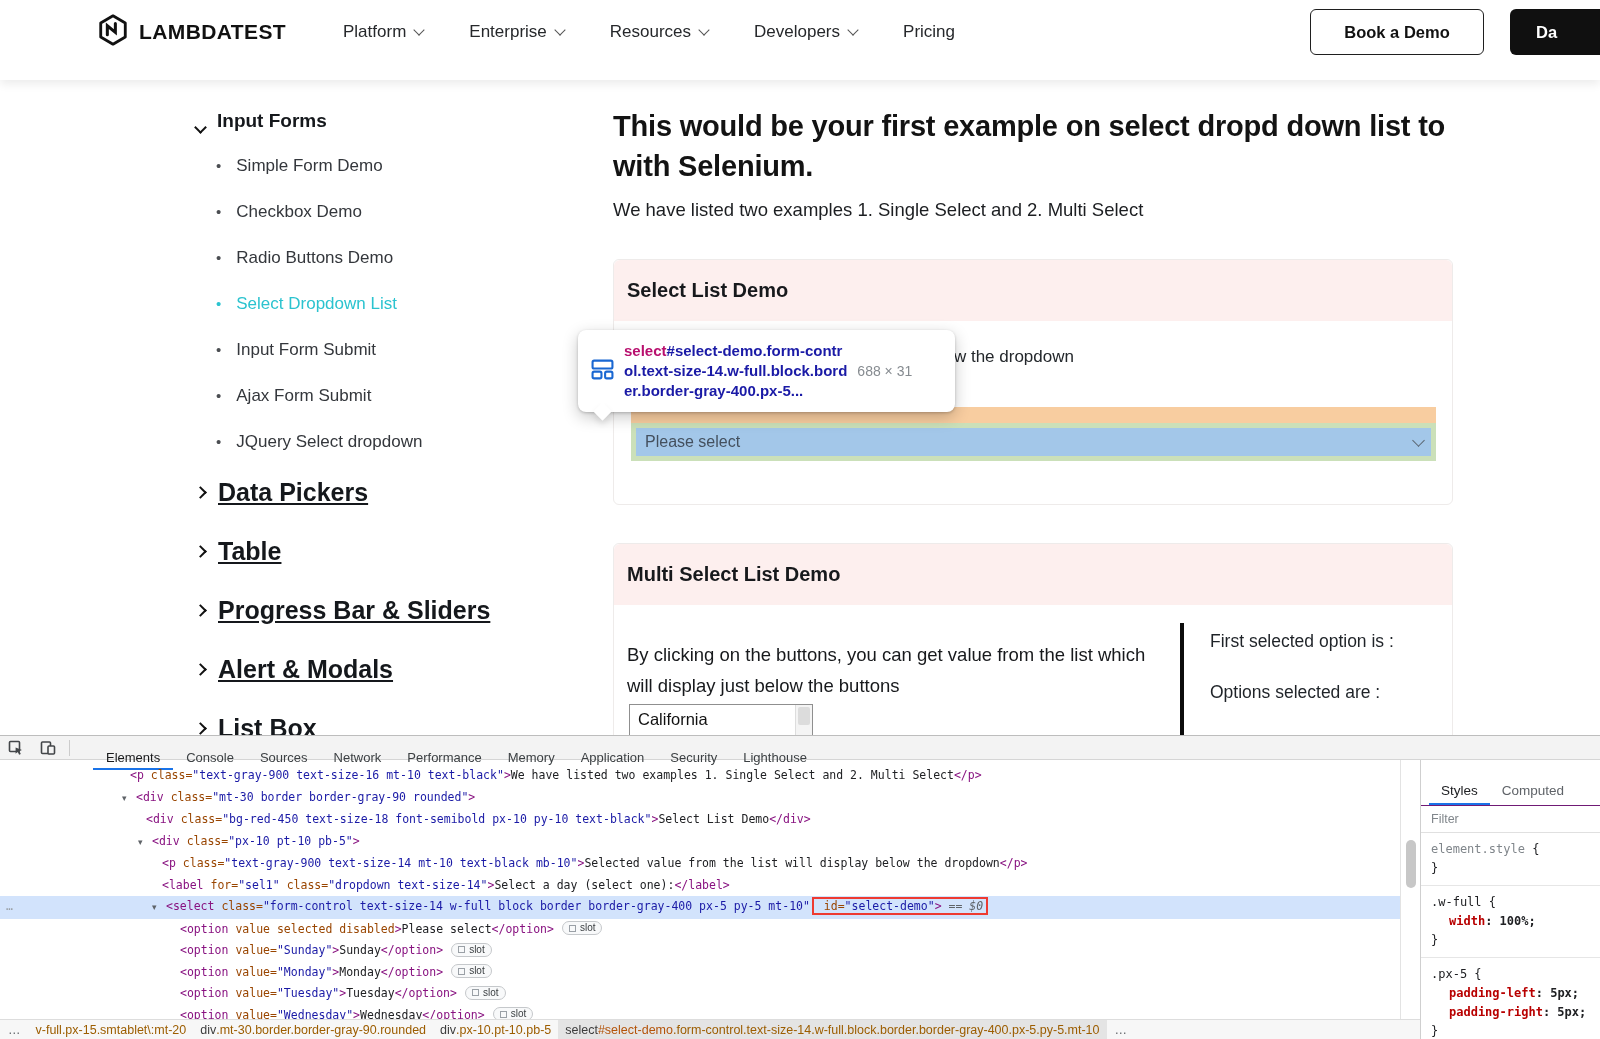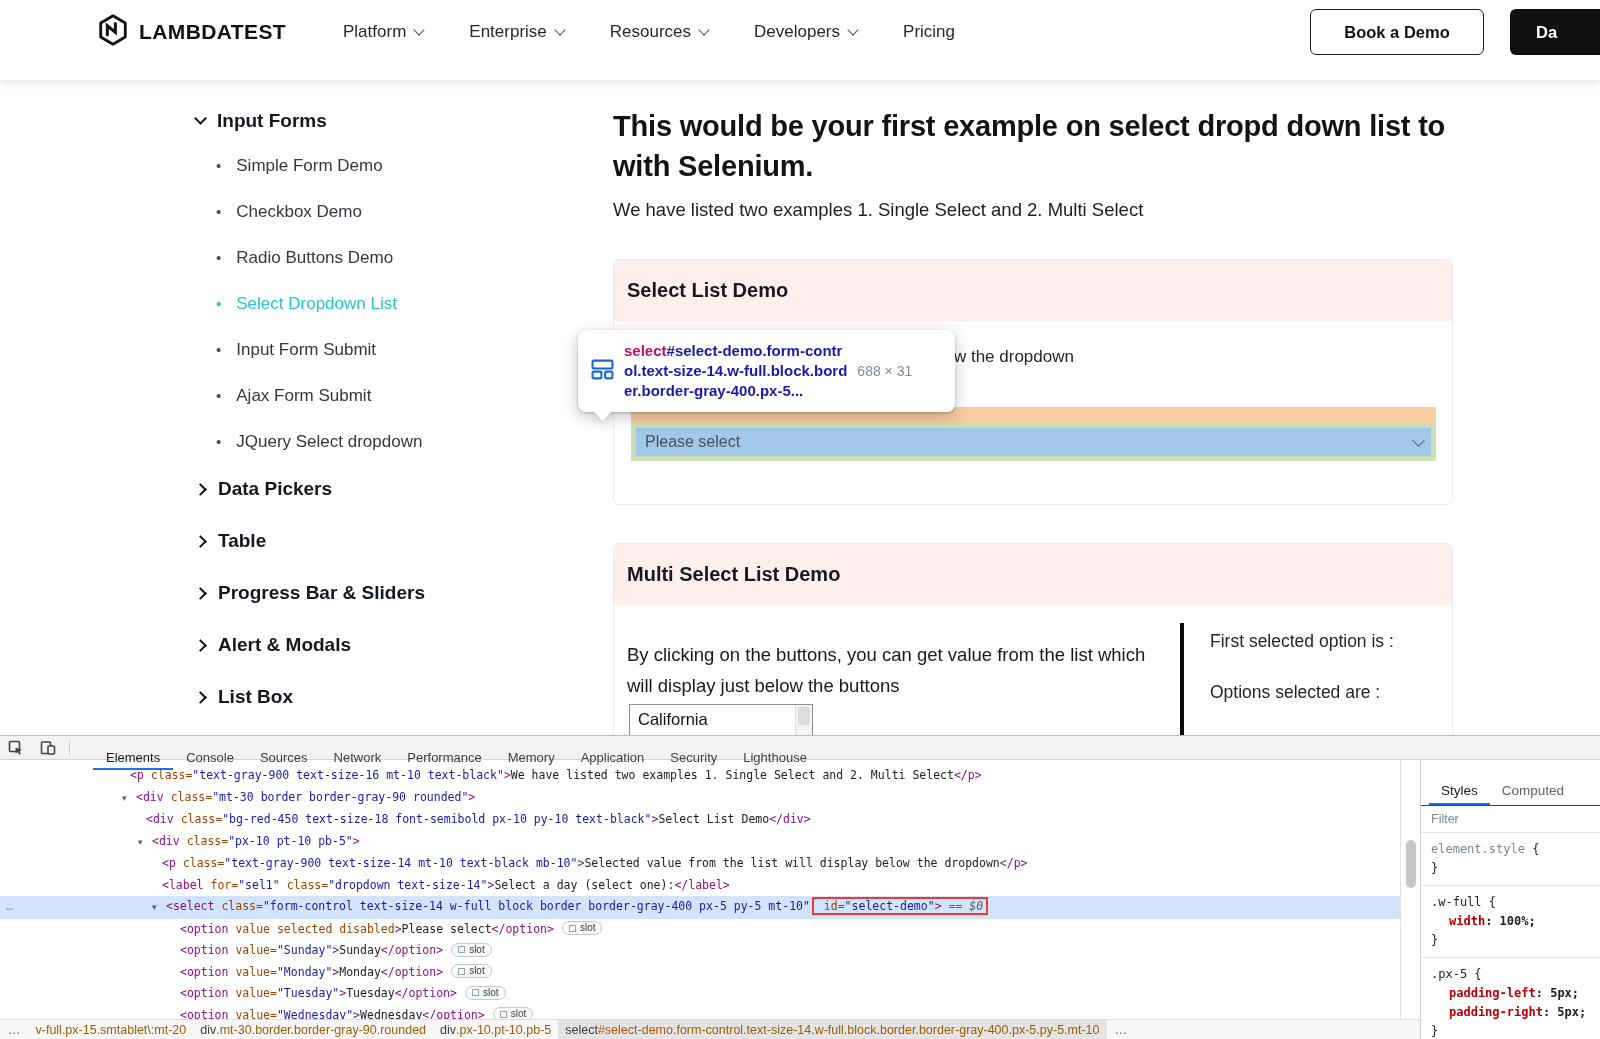--- a/index.html
+++ b/index.html
@@ -11,27 +11,27 @@
   .logo{position:absolute;left:96px;top:13px;display:flex;align-items:center;gap:9px;}
   .brand{font-size:21px;font-weight:bold;letter-spacing:.4px;color:#111;}
   .nav{position:absolute;left:343px;top:0;height:64px;display:flex;align-items:center;gap:46px;}
   .nav-item{font-size:17px;color:#26282b;display:flex;gap:9px;align-items:center;cursor:pointer;}
   .chev{width:8px;height:8px;border-right:1.8px solid #555;border-bottom:1.8px solid #555;transform:rotate(45deg);margin-top:-5px;}
   .btn-demo{position:absolute;left:1310px;top:9px;width:174px;height:46px;border:1px solid #1f1f1f;border-radius:6px;background:#fff;font-size:16.5px;font-weight:bold;color:#111;display:flex;align-items:center;justify-content:center;}
   .btn-dash{position:absolute;left:1510px;top:9px;width:120px;height:46px;background:#101010;color:#fff;border-radius:6px;font-size:16.5px;font-weight:bold;display:flex;align-items:center;padding-left:26px;}
 
   
   .sidebar{position:absolute;left:196px;top:110px;width:310px;}
-  .sec-exp{display:flex;align-items:center;gap:12px;font-size:19px;font-weight:bold;color:#15181c;cursor:pointer;}
+  .sec-exp{display:flex;align-items:flex-end;gap:12px;font-size:19px;font-weight:bold;color:#15181c;cursor:pointer;}
   .sb-chev-down{width:9px;height:9px;border-right:2.4px solid #111;border-bottom:2.4px solid #111;transform:rotate(45deg);margin-top:-5px;}
   .sb-chev-right{width:9px;height:9px;border-right:2.4px solid #111;border-bottom:2.4px solid #111;transform:rotate(-45deg);}
   .items{margin:24px 0 0 20px;}
   .item{display:flex;gap:15px;margin-bottom:26px;font-size:17px;color:#34373c;align-items:baseline;cursor:pointer;}
   .bullet{font-size:15px;color:#4b4e52;}
-  .sec-col{display:flex;gap:13px;align-items:center;font-size:19px;font-weight:bold;color:#15181c;margin-bottom:30px;cursor:pointer;}
+  .sec-col{display:flex;gap:13px;align-items:center;font-size:25px;font-weight:bold;color:#15181c;margin-bottom:30px;cursor:pointer;text-decoration:underline;}
   .cols{margin-top:9px;}
 
   
   .main{position:absolute;left:565px;top:100px;width:888px;padding-top:6px;padding-left:48px;}
   .title{font-size:29px;font-weight:600;line-height:1.38;color:#131313;letter-spacing:-.2px;}
   .subtitle{margin-top:13px;font-size:18.5px;color:#1c1e21;}
   .panel{margin-top:38px;border:1px solid #eeebea;border-radius:6px;background:#fff;}
   .panel-h{background:#fdefee;padding:19px 13px;font-size:20px;font-weight:bold;color:#17191c;border-radius:6px 6px 0 0;}
   .p1body{position:relative;height:183px;}
   .desc{position:absolute;left:13px;top:26px;font-size:17px;color:#23272b;white-space:nowrap;}

